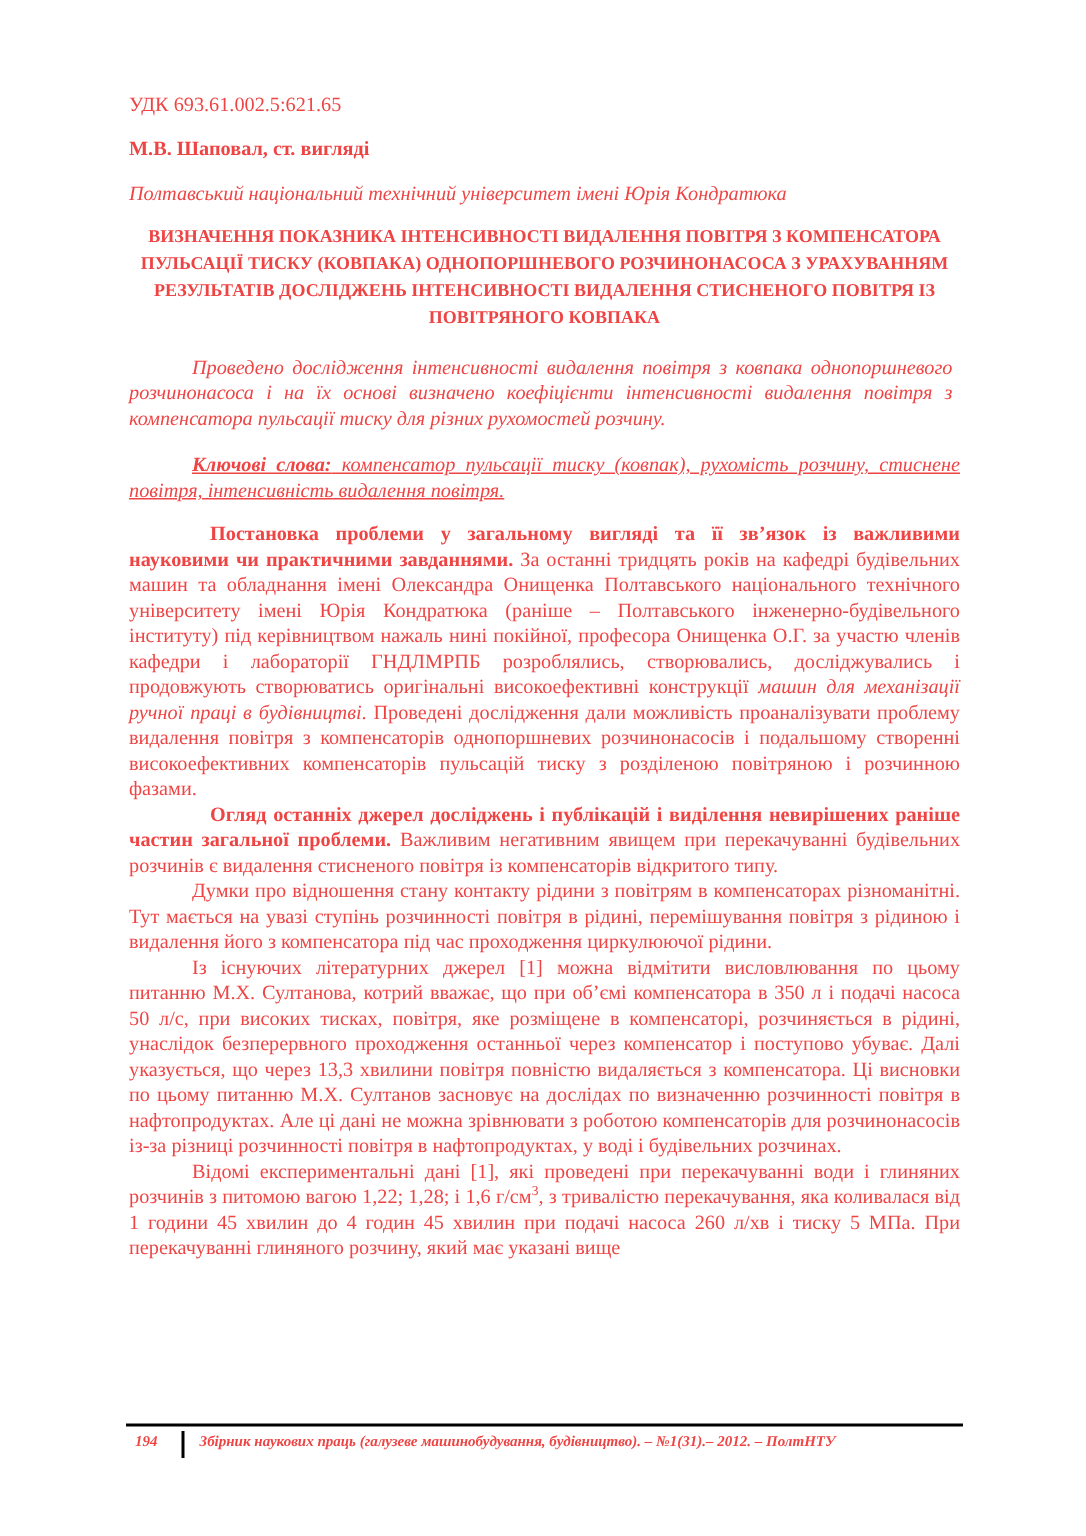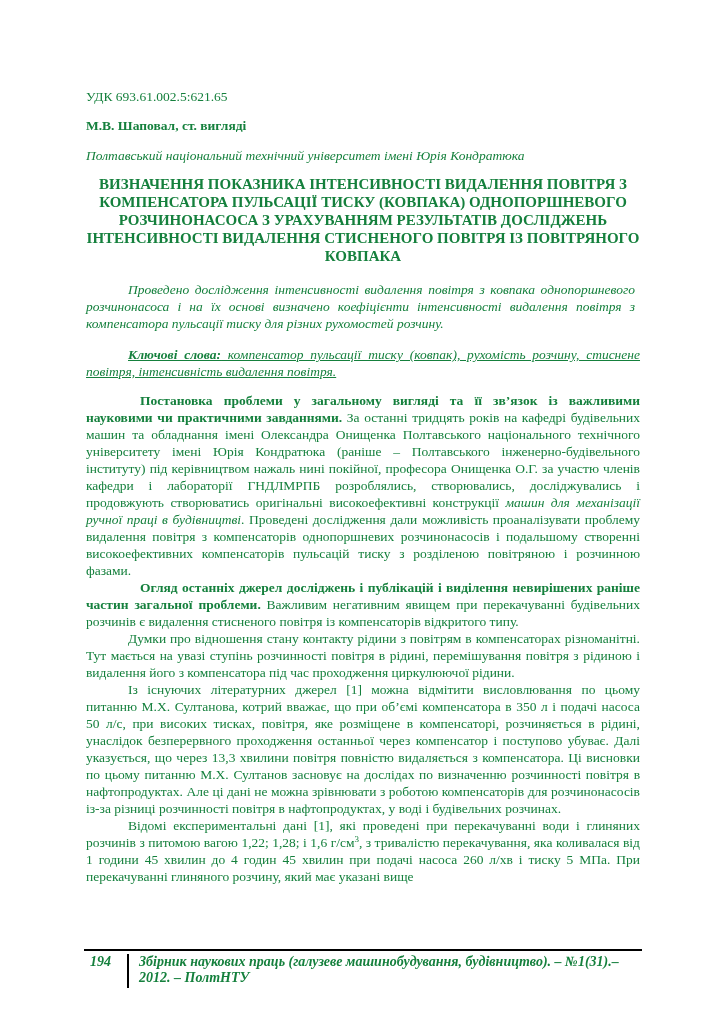--- a/index.html
+++ b/index.html
@@ -2,33 +2,33 @@
 <html><head>
 <meta charset="utf-8">
 <style>
   html, body { margin: 0; padding: 0; background: #e8e8e8; }
   .page {
     position: relative;
     width: 724px;
     height: 1024px;
     margin: 0 auto;
     background: #ffffff;
-    color: #15803d;
+    color: #ef4444;
     font-family: "Liberation Serif", "DejaVu Serif", serif;
     font-size: 13.5px;
     line-height: 17px;
     box-sizing: border-box;
-    padding: 88px 84px 0 86px;
+    padding: 61px 84px 0 86px;
     overflow: hidden;
   }
   .udc { margin-bottom: 12px; }
   .author { font-weight: bold; margin-bottom: 13px; }
   .affiliation { font-weight: normal; font-style: italic; margin-bottom: 11px; }
   .title {
-    font-size: 15px;
+    font-size: 12px;
     font-weight: bold;
     text-align: center;
     margin: 0 0 16px 0;
     line-height: 18px;
   }
   .abstract {
     font-style: italic;
     text-align: justify;
     text-indent: 42px;
     margin: 0 5px 14px 0;
@@ -53,21 +53,21 @@
     position: absolute;
     left: 84px;
     right: 82px;
     top: 949px;
     border-top: 2px solid #000;
     display: flex;
     align-items: stretch;
     padding-top: 3px;
     font-weight: bold;
     font-style: italic;
-    font-size: 14px;
+    font-size: 10px;
     line-height: 16px;
   }
   .footer .pageno { padding: 0 16px 2px 6px; }
   .footer .vline { border-left: 2px solid #000; }
   .footer .journal { flex: 1; padding: 0 6px 2px 10px; }
 </style>
 </head>
 <body>
 
 <div class="page">

